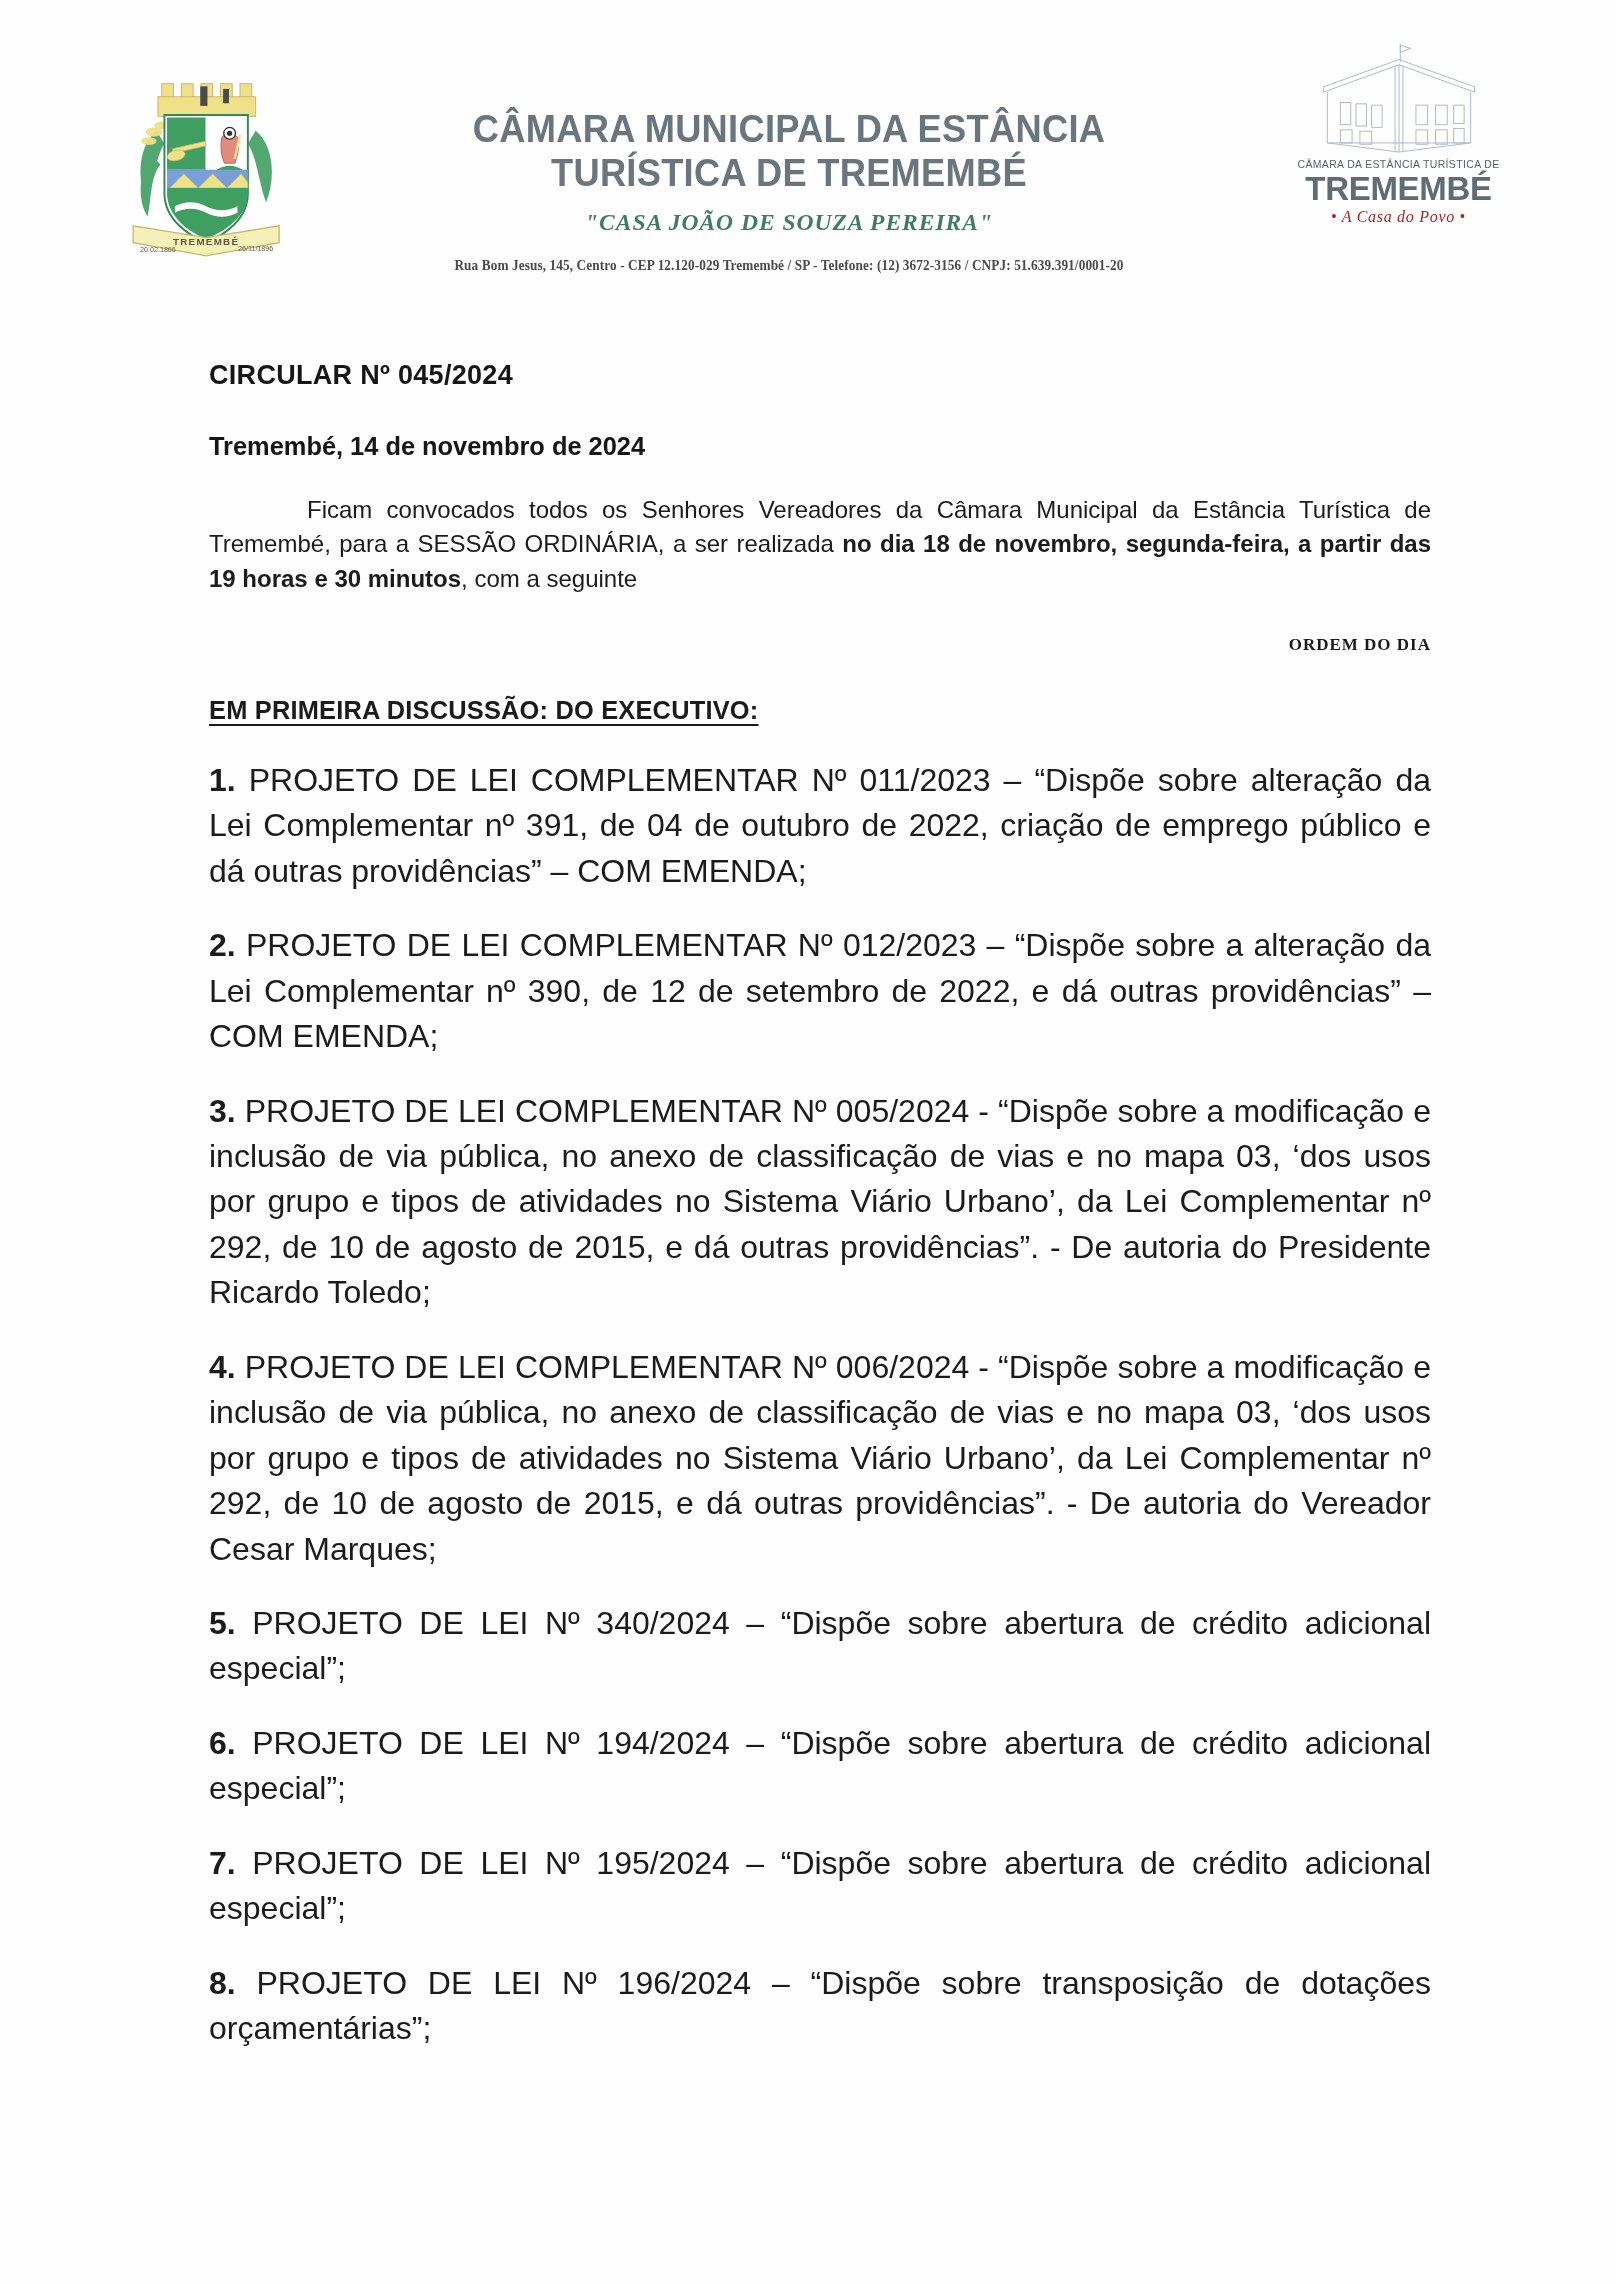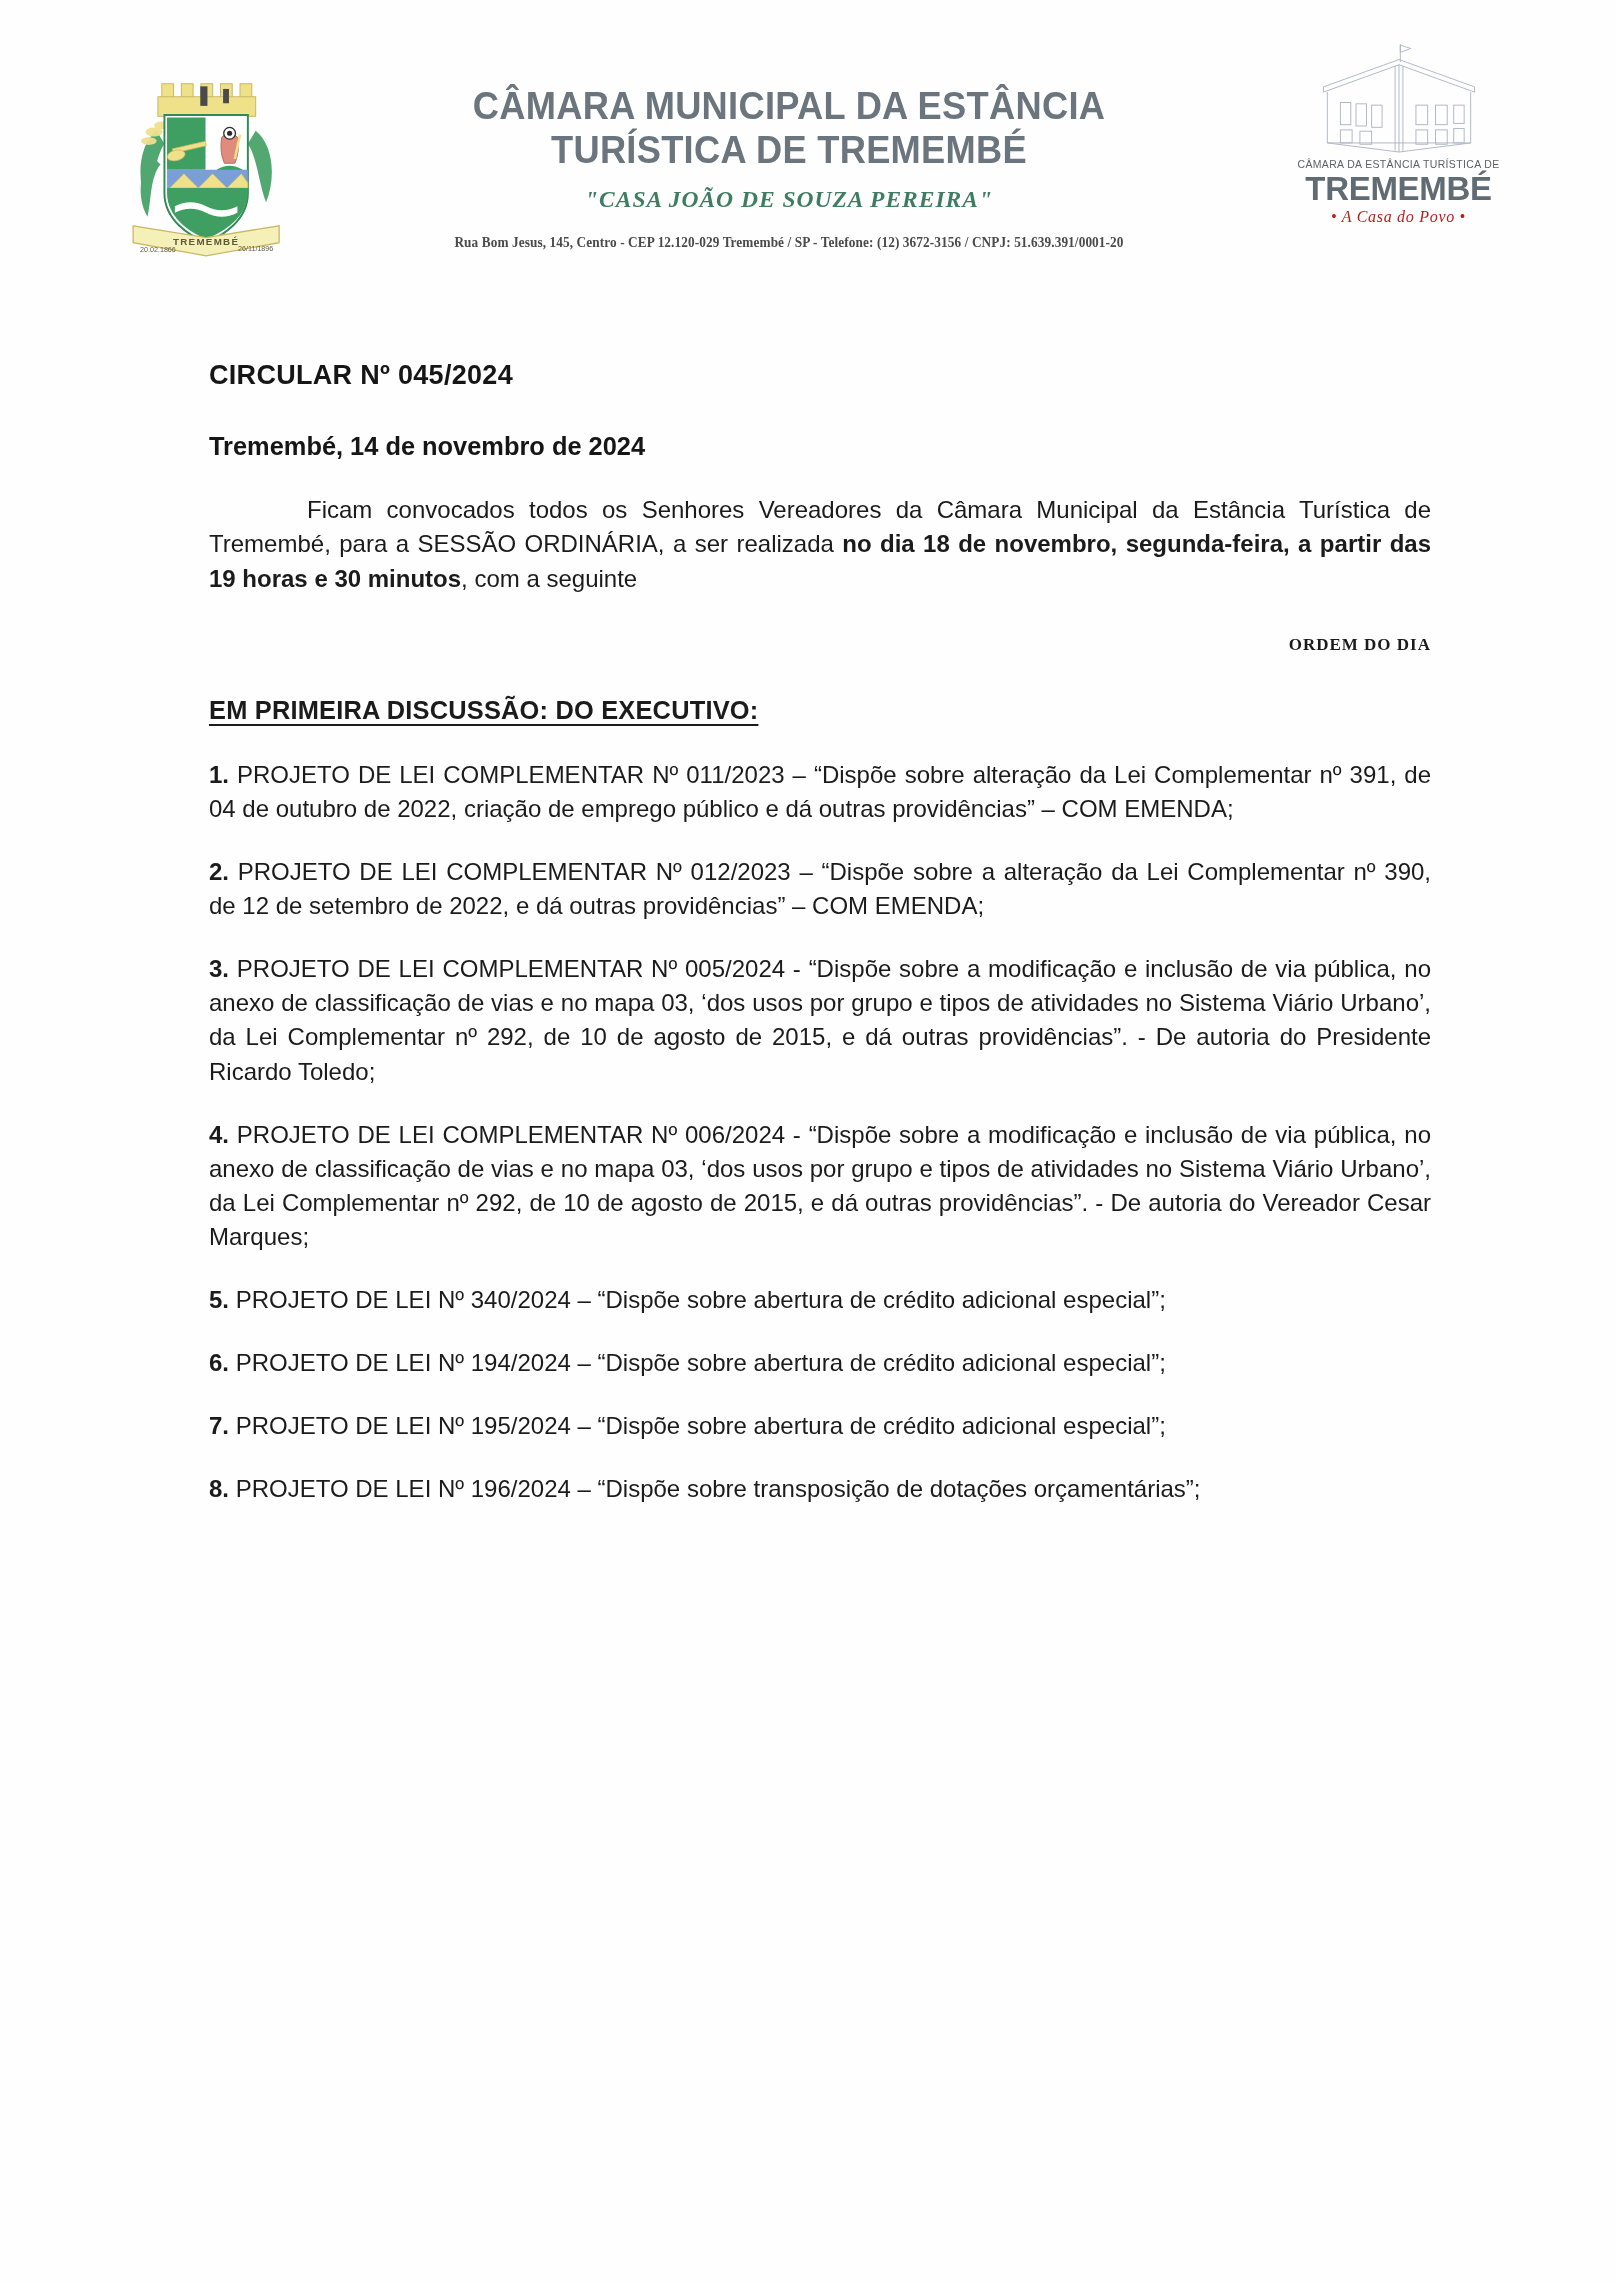--- a/index.html
+++ b/index.html
@@ -35,21 +35,21 @@
     width: 163px;
     padding-top: 72px;
     flex: 0 0 163px;
   }
   .crest-svg { display: block; }
 
   
   .header-center {
     flex: 1 1 auto;
     text-align: center;
-    padding-top: 84px;
+    padding-top: 107px;
   }
   .org-title {
     font-family: "Liberation Sans", sans-serif;
     font-weight: bold;
     font-size: 39px;
     line-height: 1.12;
     letter-spacing: 0.3px;
     color: #6b757d;
     transform: scaleX(0.93);
     transform-origin: center;
@@ -160,21 +160,21 @@
     text-decoration: underline;
     text-underline-offset: 4.6px;
     text-decoration-thickness: 2px;
     letter-spacing: 0.2px;
     margin-top: 37px;
   }
 
   .item {
     text-align: justify;
     margin-top: 29px;
-    font-size: 24px;
+    font-size: 32px;
     line-height: 1.42;
   }
   .item .num { font-weight: bold; }
 
   .spacer-bottom { height: 78px; }
 </style>
 </head>
 <body>
 
 <div class="page">

